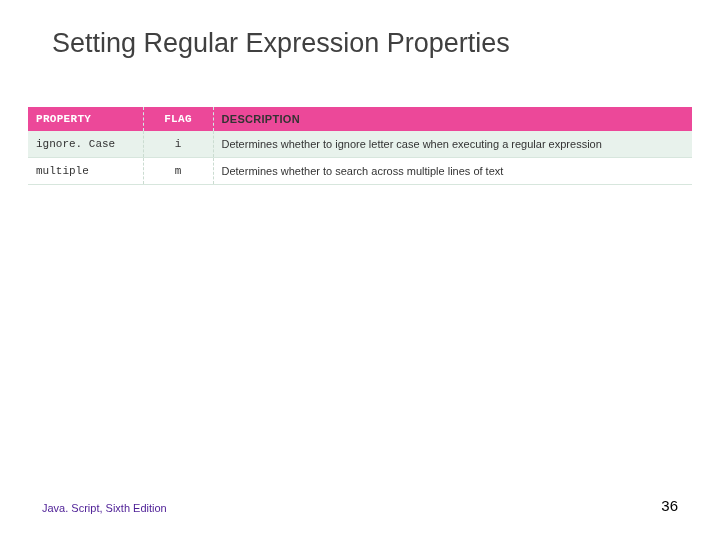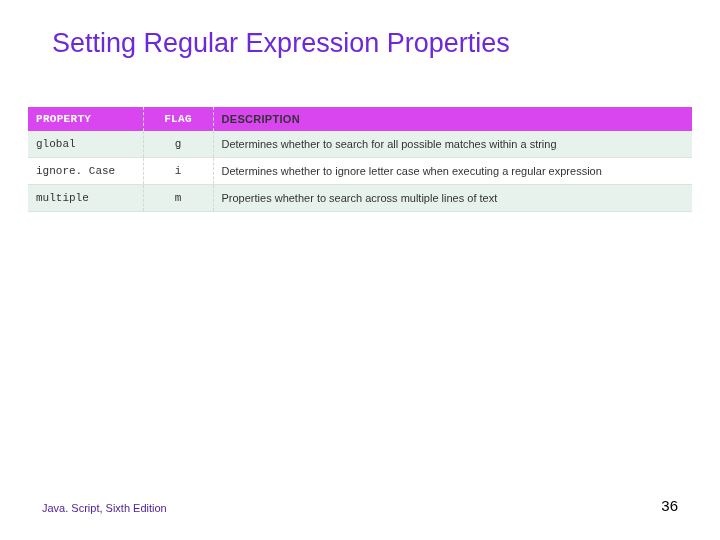--- a/index.html
+++ b/index.html
@@ -6,34 +6,34 @@
   body {
     width: 720px;
     height: 540px;
     background: #fff;
     font-family: Arial, Helvetica, sans-serif;
     position: relative;
     overflow: hidden;
   }
   .title {
     font-size: 27px;
-    color: #6d28d9;
+    color: #404040;
     padding: 28px 0 0 52px;
     font-weight: 400;
   }
   .table-wrap {
     margin: 48px 28px 0 28px;
   }
   table {
     width: 100%;
     border-collapse: collapse;
     font-size: 11px;
   }
   thead th {
-    background: #d946ef;
+    background: #ec4899;
     color: #fff;
     font-weight: 700;
     text-align: left;
     padding: 6px 8px;
     font-size: 10px;
     letter-spacing: 0.3px;
     border-right: 1px dashed #cfeee6;
   }
   thead th:last-child { border-right: none; }
   tbody tr:nth-child(odd)  { background: #e8f2ec; }
@@ -80,32 +80,27 @@
   <table>
     <thead>
       <tr>
         <th class="col-prop">PROPERTY</th>
         <th class="col-flag">FLAG</th>
         <th class="col-desc">DESCRIPTION</th>
       </tr>
     </thead>
     <tbody>
       <tr>
-        <td class="col-prop">global</td>
-        <td class="col-flag">g</td>
-        <td class="col-desc">Determines whether to search for all possible matches within a string</td>
-      </tr>
-      <tr>
         <td class="col-prop">ignore. Case</td>
         <td class="col-flag">i</td>
         <td class="col-desc">Determines whether to ignore letter case when executing a regular expression</td>
       </tr>
       <tr>
         <td class="col-prop">multiple</td>
         <td class="col-flag">m</td>
-        <td class="col-desc">Properties whether to search across multiple lines of text</td>
+        <td class="col-desc">Determines whether to search across multiple lines of text</td>
       </tr>
     </tbody>
   </table>
 </div>
 
 <div class="footer-left">Java. Script, Sixth Edition</div>
 <div class="footer-right">36</div>
 
 </body></html>

